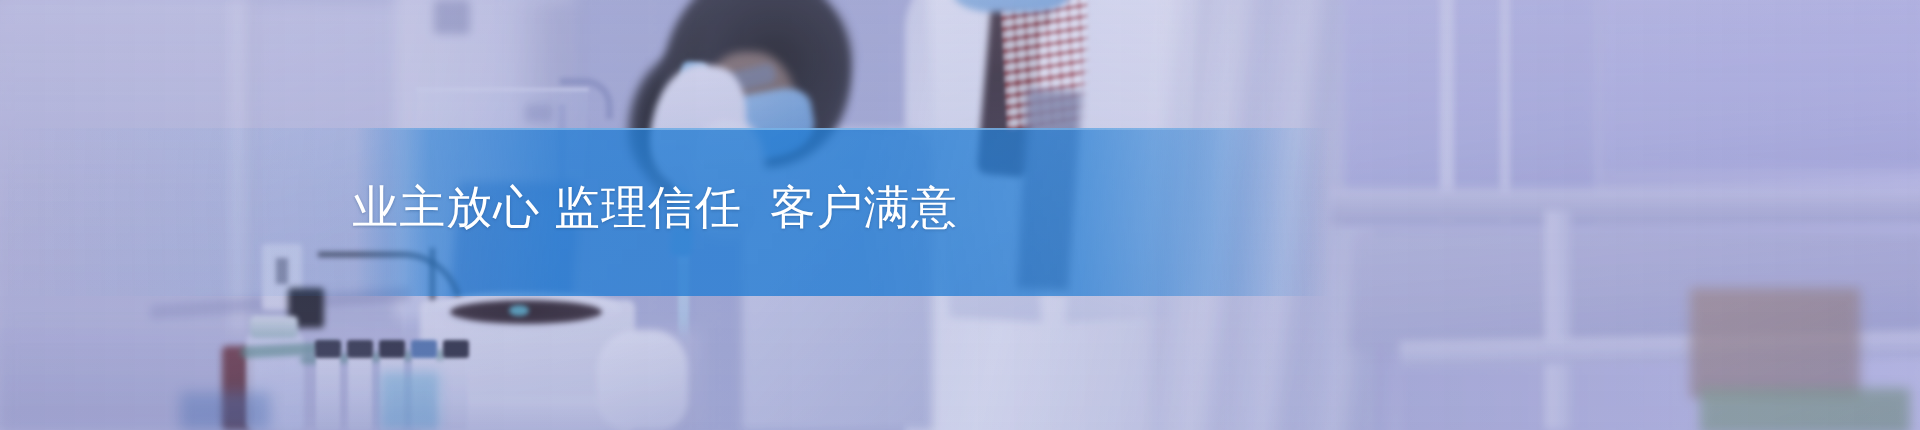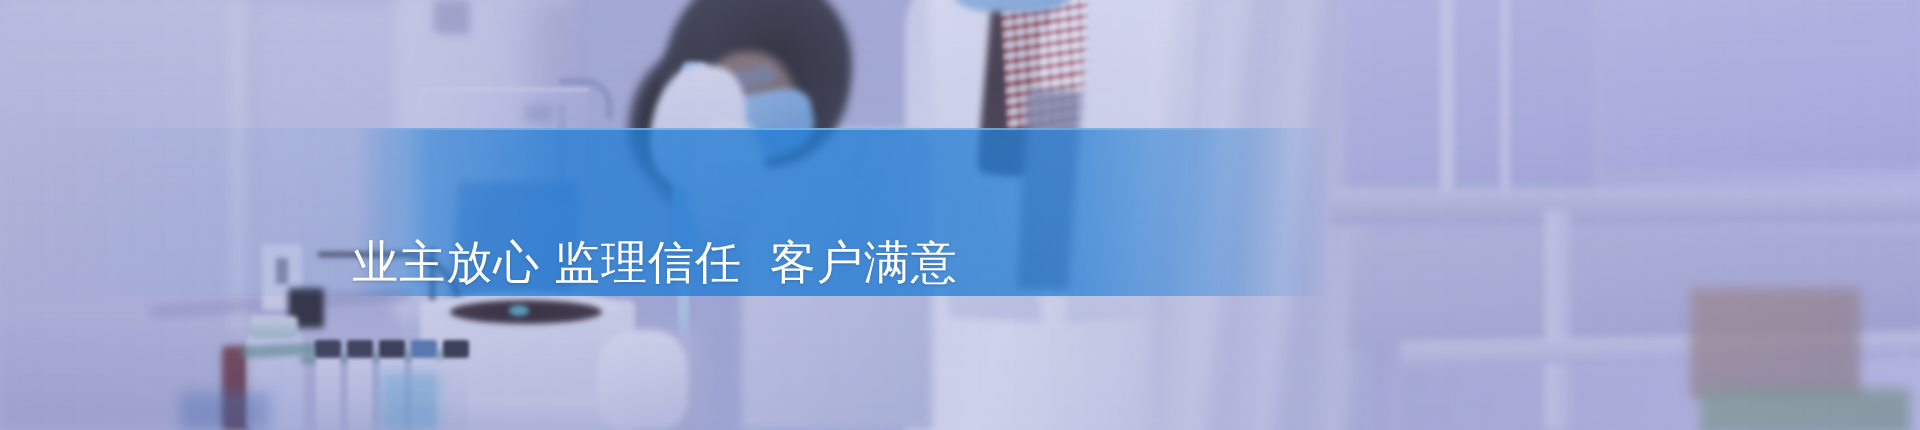--- a/index.html
+++ b/index.html
@@ -707,21 +707,21 @@
   
   .caption {
     position: absolute;
     left: 0;
     top: 128px;
     width: 1310px;
     height: 168px;
     display: flex;
     flex-direction: column;
     align-items: center;
-    justify-content: flex-end;
+    justify-content: center;
     text-align: center;
   }
   .caption-title {
     font-size: 46px;
     line-height: 1.08;
     color: #ffffff;
     font-weight: 400;
     letter-spacing: 1px;
     white-space: pre;
     text-shadow: 0 1px 3px rgba(22,60,110,0.35);

